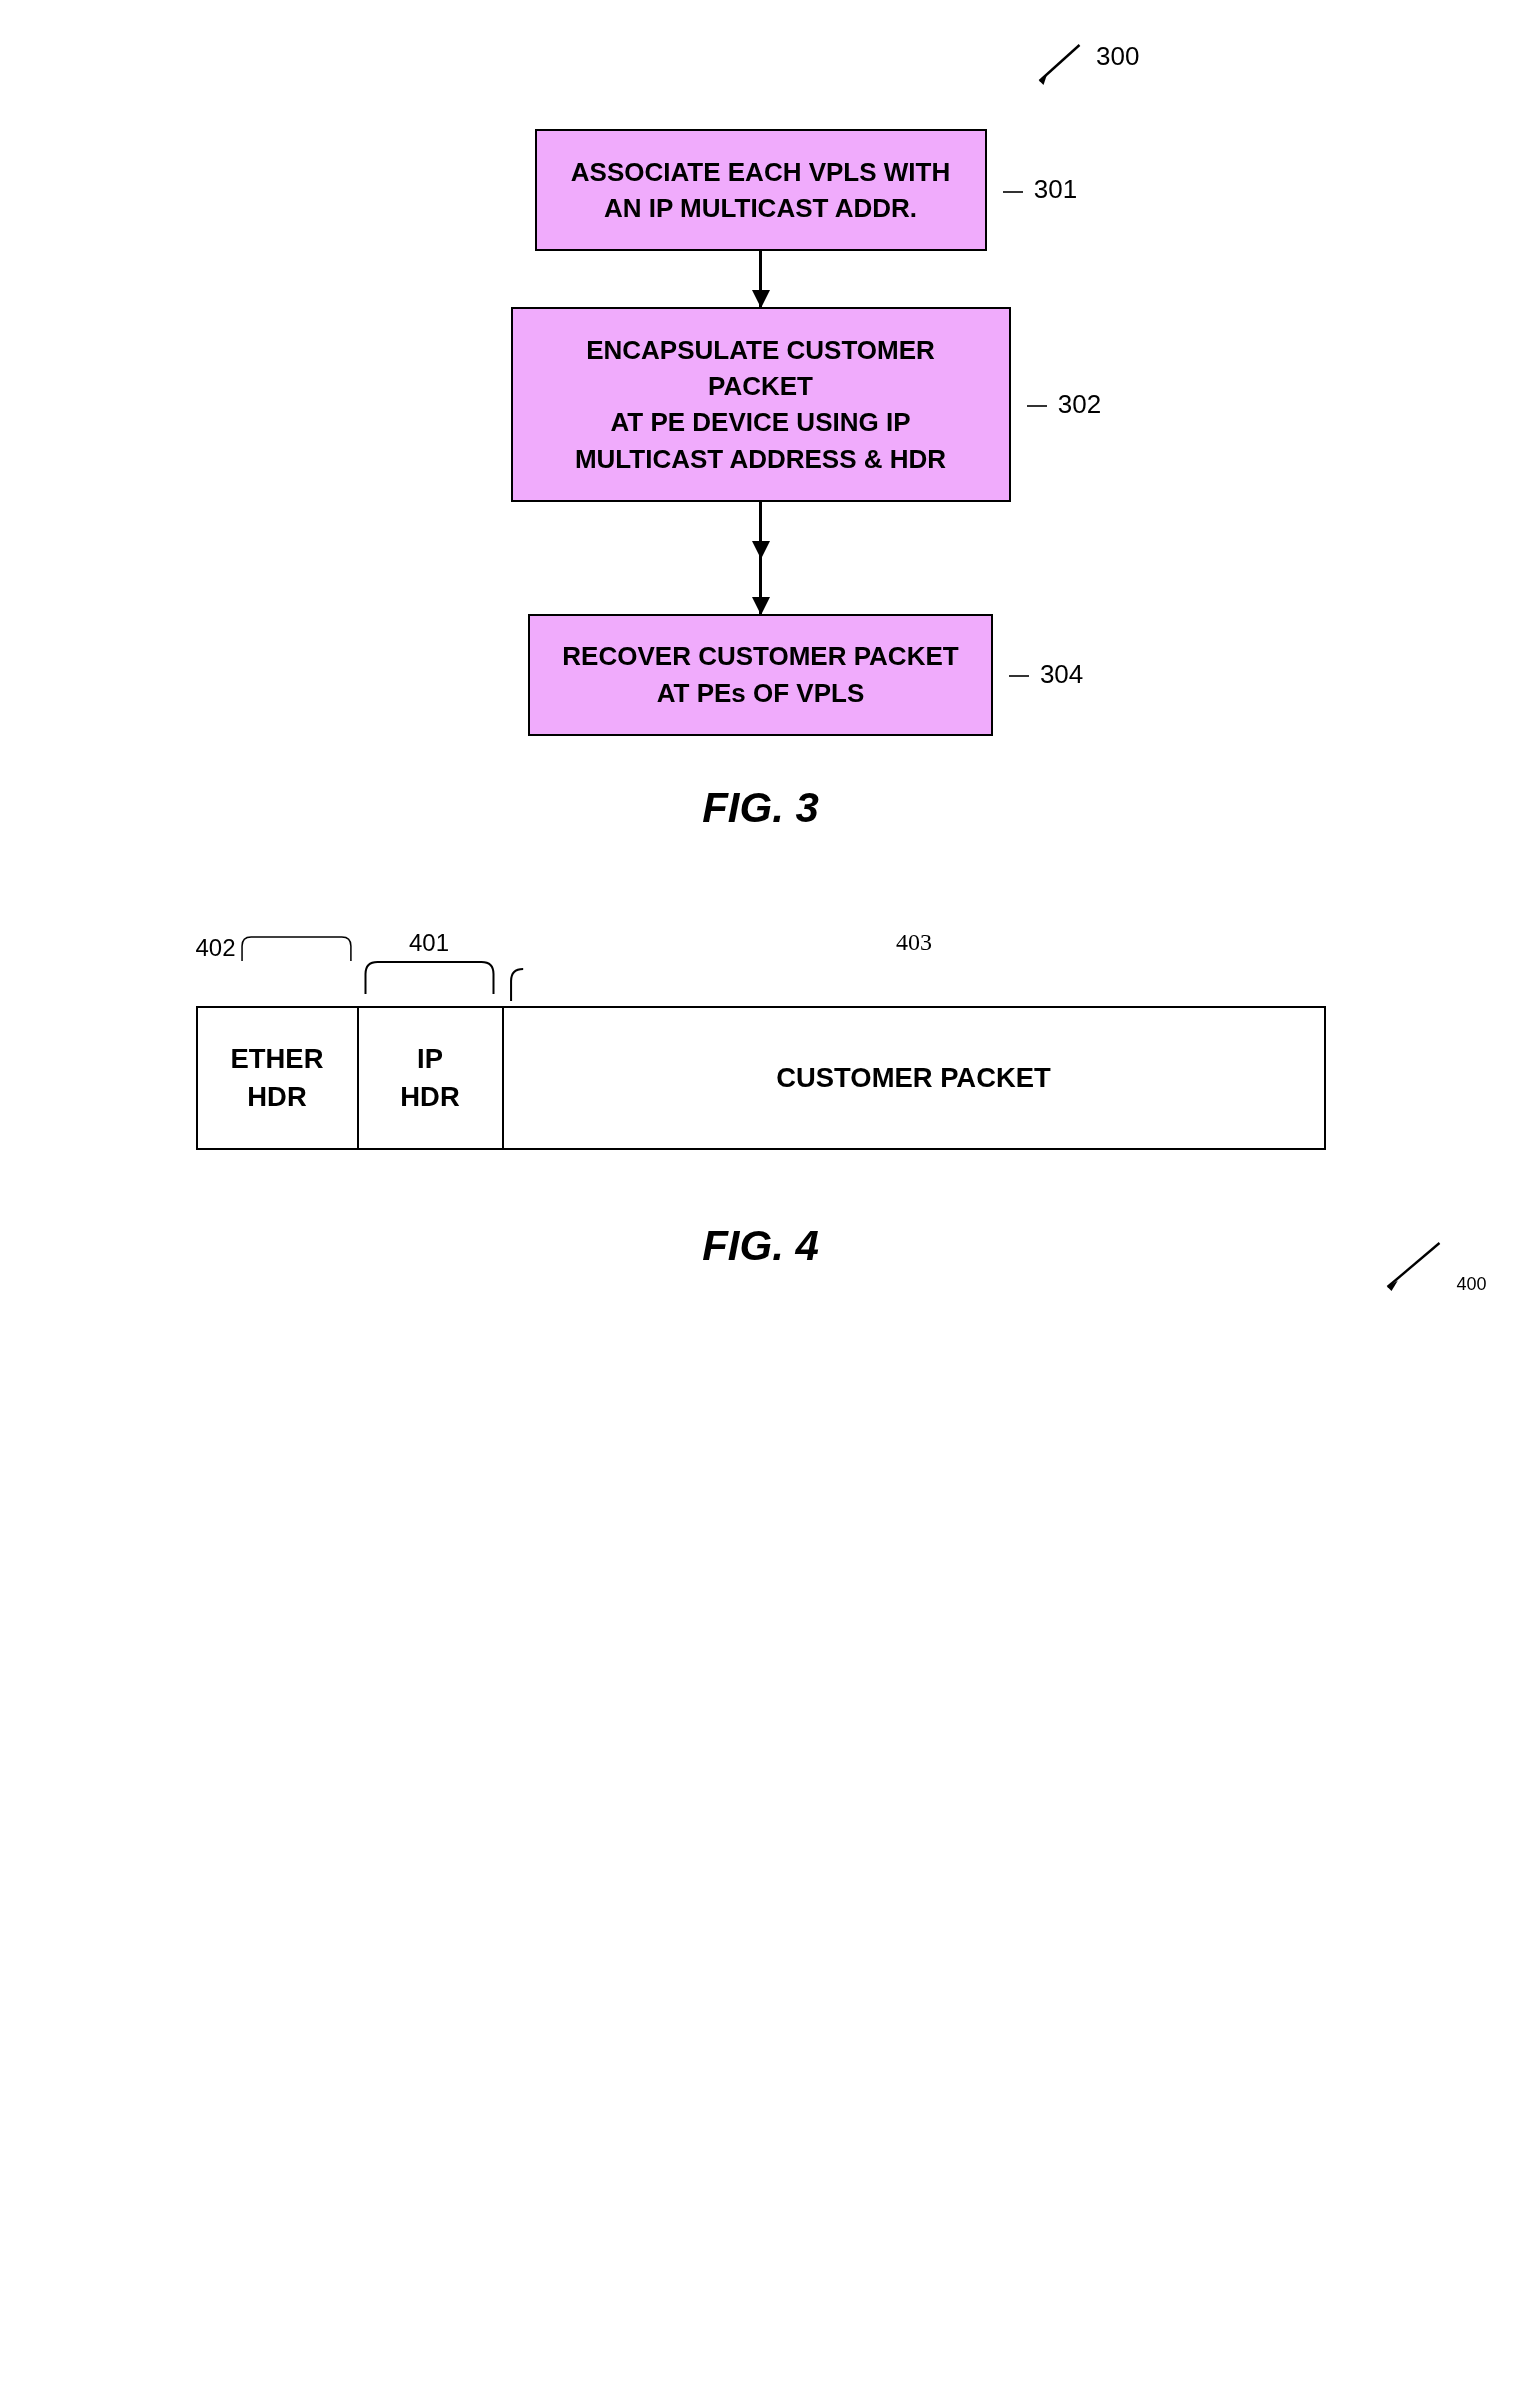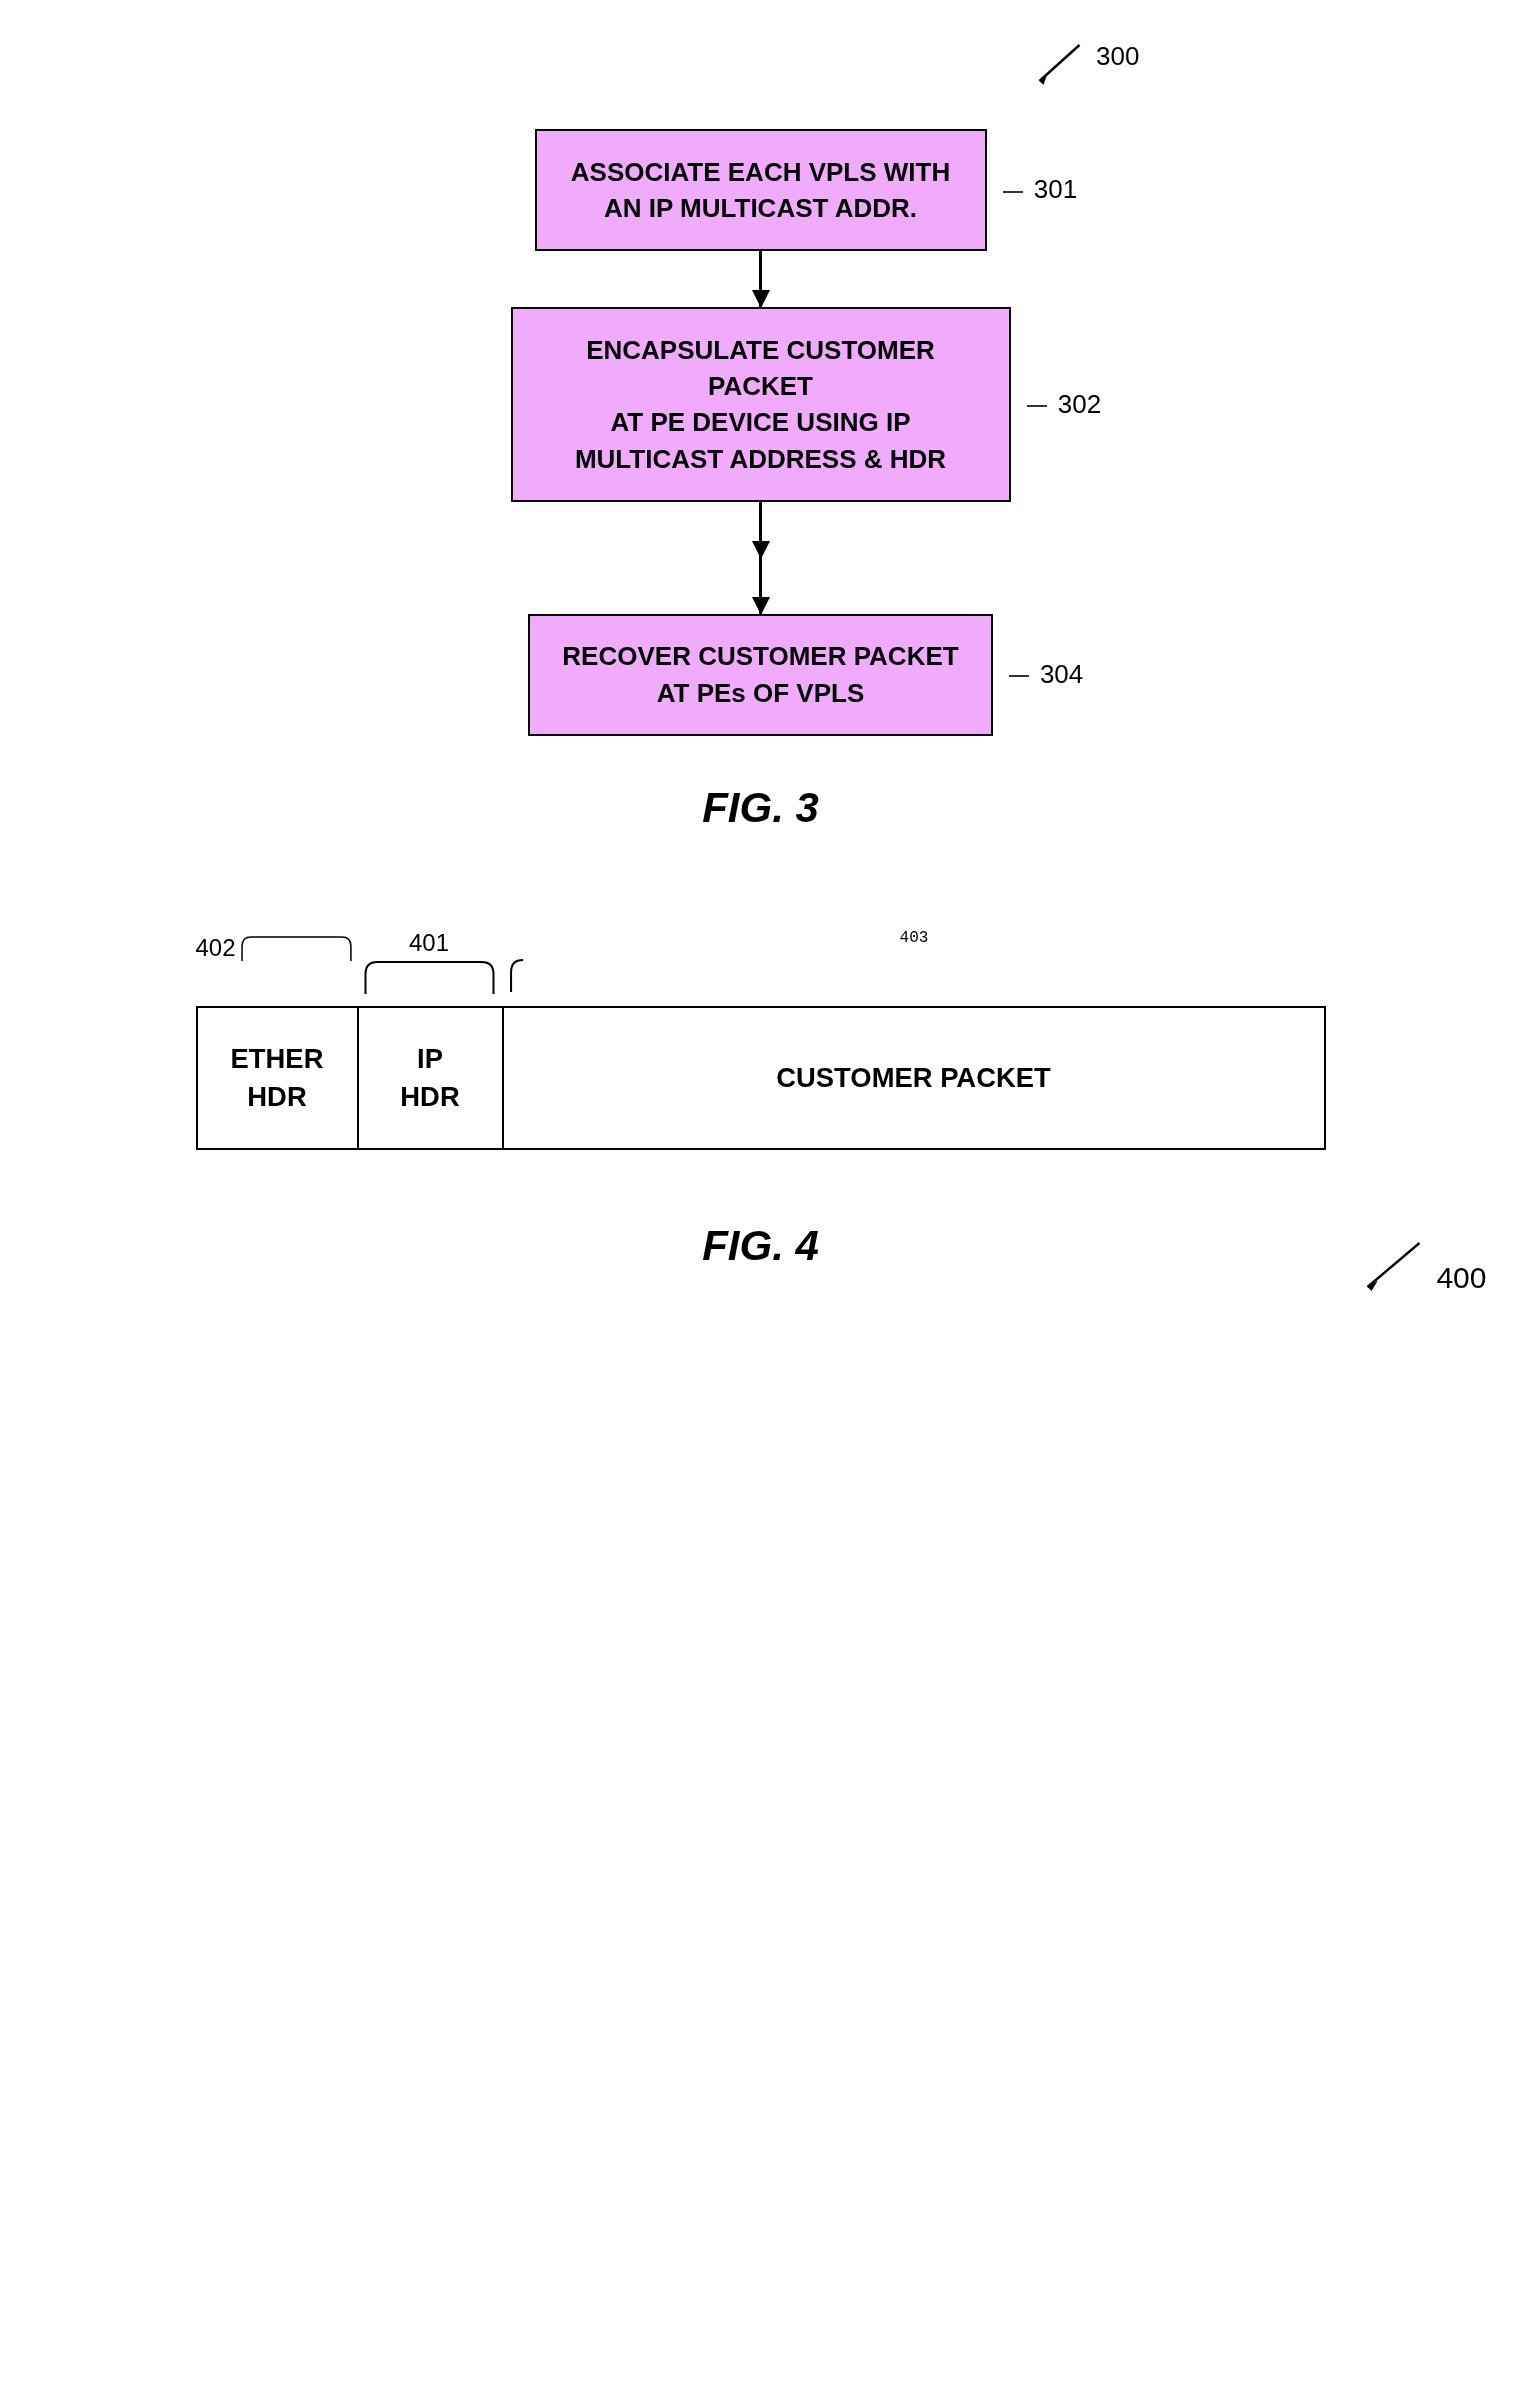--- a/index.html
+++ b/index.html
@@ -238,21 +238,21 @@
         </div>
 
         <div style="position:absolute; left:161px; top:0; width:145px; display:flex;flex-direction:column;align-items:center;">
           <span style="font-size:24px;font-family:Arial,sans-serif;margin-bottom:1.6px;">401</span>
           <svg width="145" height="40" viewBox="0 0 180 50">
             <path d="M10,45 L10,20 Q10,5 25,5 L155,5 Q170,5 170,20 L170,45" fill="none" stroke="#000" stroke-width="2.5"></path>
           </svg>
         </div>
 
         <div style="position:absolute; left:307px; top:0; right:0; display:flex;flex-direction:column;align-items:center;">
-          <span style="font-size:16px;font-family:Liberation Mono, monospace;margin-bottom:9px;">403</span>
+          <span style="font-size:24px;font-family:Liberation Serif, serif;margin-bottom:9px;">403</span>
           <svg width="100%" height="40" preserveAspectRatio="none" viewBox="0 0 1020 50">
             <path d="M10,45 L10,20 Q10,5 25,5 L95%,5 Q99%,5 99%,20 L99%,45" fill="none" stroke="#000" stroke-width="2.5"></path>
           </svg>
         </div>
 
       </div>
 
       <div class="packet-row">
         <div class="packet-cell cell-ether">
           ETHER<br>HDR
@@ -263,21 +263,21 @@
         <div class="packet-cell cell-customer">
           CUSTOMER PACKET
         </div>
       </div>
 
       <div style="position:absolute; right:-161px; bottom:-145px; display:flex;flex-direction:row;align-items:flex-end;gap:8px;">
         <svg width="73" height="56" viewBox="0 0 90 70">
           <line x1="80" y1="5" x2="15" y2="60" stroke="#000" stroke-width="3"></line>
           <polygon points="15,60 28,52 20,65" fill="#000"></polygon>
         </svg>
-        <span style="font-size:30px;font-family:Arial,sans-serif;">400</span>
+        <span style="font-size:18px;font-family:Arial,sans-serif;">400</span>
       </div>
 
     </div>
 
     <div class="fig4-title" style="margin-top:72px;">FIG. 4</div>
 
   </div>
 
 </div>
 

